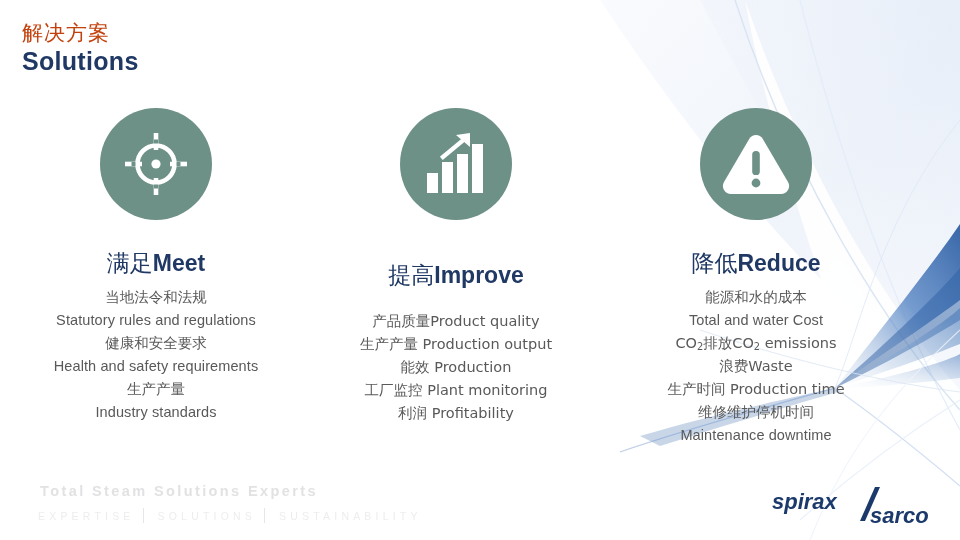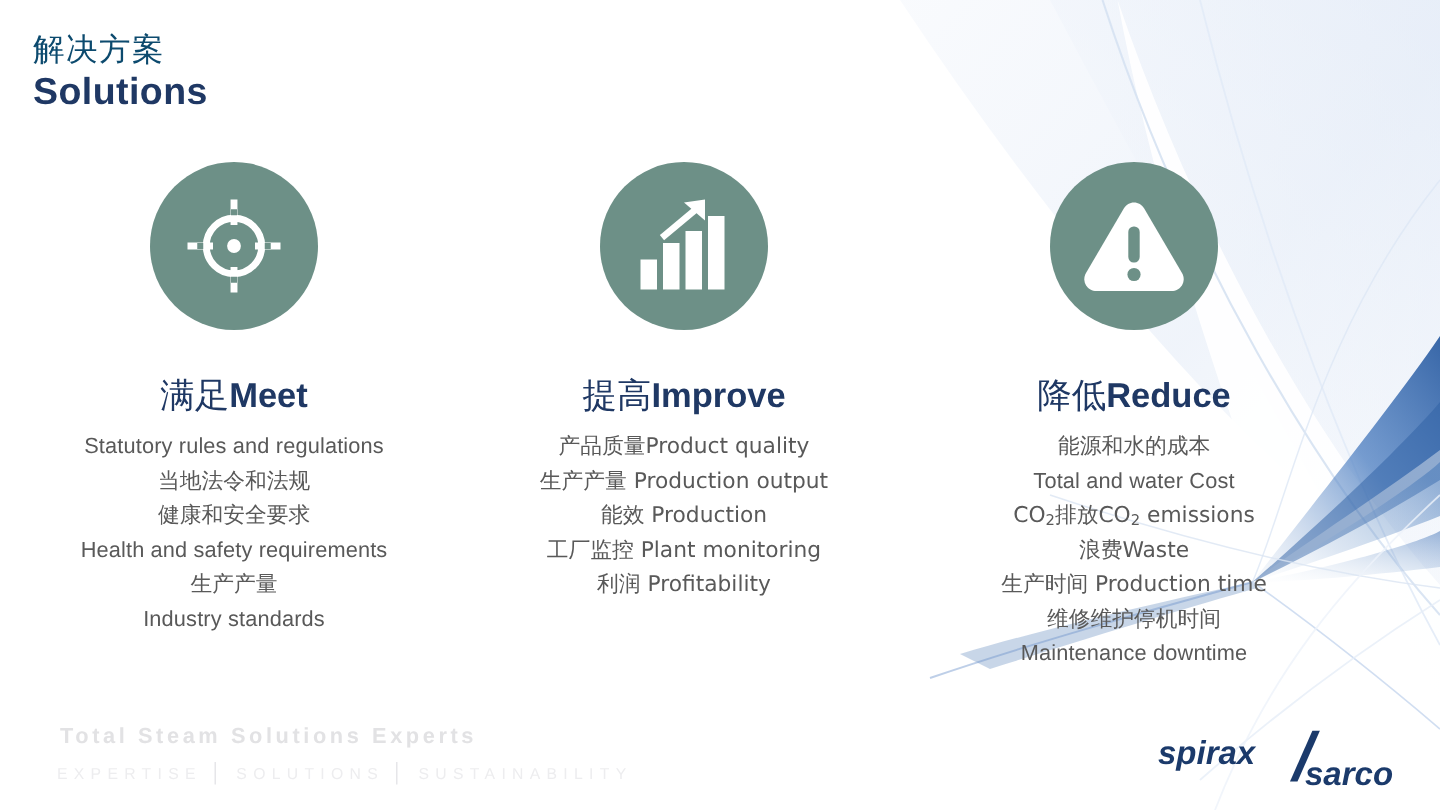--- a/index.html
+++ b/index.html
@@ -30,21 +30,21 @@
   
   #title-block {
     position: absolute;
     left: 22px;
     top: 22px;
     line-height: 1.05;
   }
   #title-cn {
     font-family: "DejaVu Sans", sans-serif;
     font-size: 21px;
-    color: #0c4a6e;
+    color: #c2410c;
     letter-spacing: 1px;
     display: block;
   }
   #title-en {
     font-family: "Liberation Sans", sans-serif;
     font-size: 25px;
     font-weight: bold;
     color: #1F3864;
     display: block;
     margin-top: 4px;
@@ -59,21 +59,21 @@
     width: 960px;
     display: flex;
   }
   .column {
     width: 300px;
     display: flex;
     flex-direction: column;
     align-items: center;
   }
   .column.col-1 { margin-left: 6px; }
-  .column.col-2 { margin-left: 0px; }
+  .column.col-2 { margin-left: 0px; gap: 12px; }
   .column.col-3 { margin-left: 0px; }
 
   .icon-circle {
     width: 112px;
     height: 112px;
     border-radius: 50%;
     background: #6D9087;
     display: flex;
     align-items: center;
     justify-content: center;
@@ -238,22 +238,22 @@
             <line x1="35" y1="55.5" x2="35" y2="59.5"></line>
             <line x1="10.5" y1="35" x2="14.5" y2="35"></line>
             <line x1="55.5" y1="35" x2="59.5" y2="35"></line>
           </g>
         </svg>
       </div>
       <div class="col-heading">
         <span class="cn">满足</span><span class="en">Meet</span>
       </div>
       <div class="col-lines">
+        <span class="line">当地法令和法规</span>
         <span class="line lat">Statutory rules and regulations</span>
-        <span class="line">当地法令和法规</span>
         <span class="line">健康和安全要求</span>
         <span class="line lat">Health and safety requirements</span>
         <span class="line">生产产量</span>
         <span class="line lat">Industry standards</span>
       </div>
     </div>
 
     <div class="column col-2">
       <div class="icon-circle">
         <svg width="66" height="66" viewBox="0 0 66 66" aria-hidden="true">

